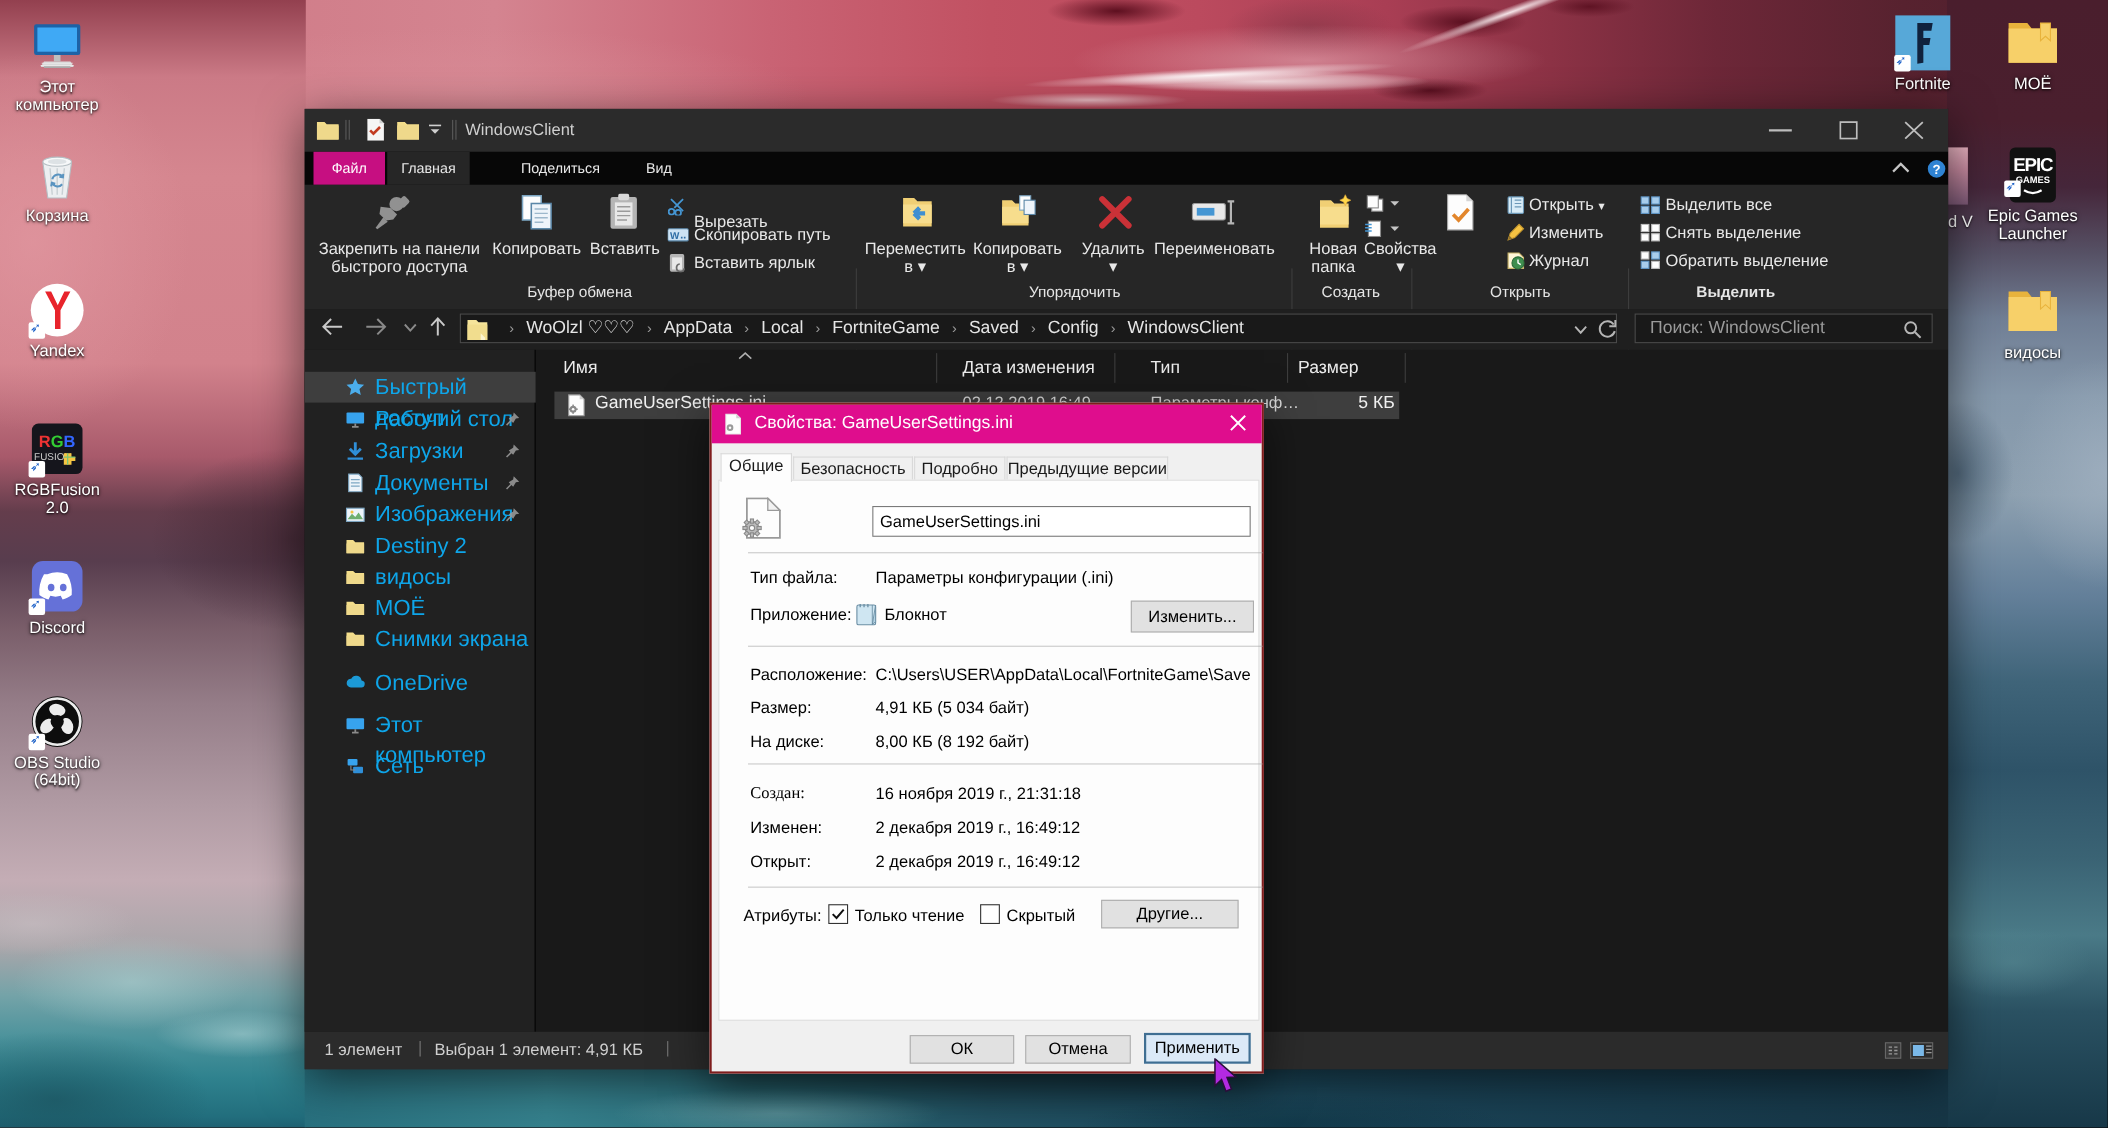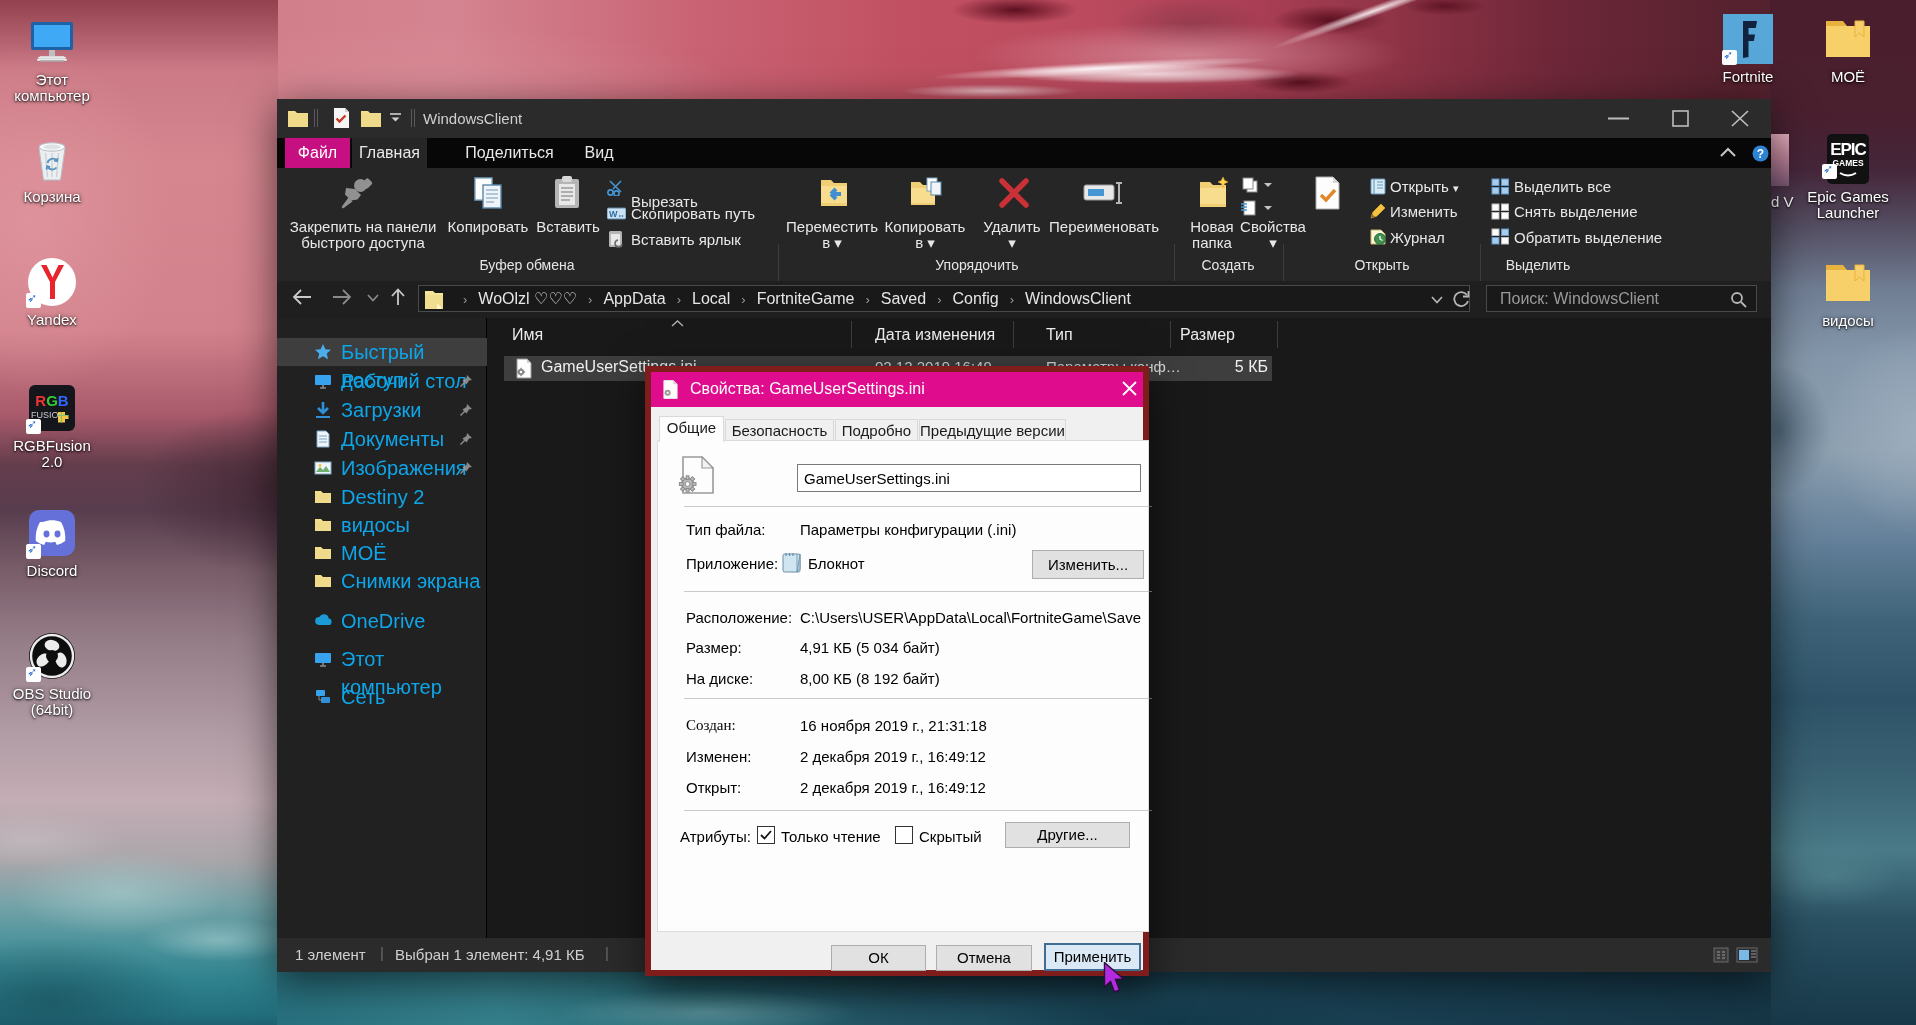--- a/index.html
+++ b/index.html
@@ -59,36 +59,36 @@
 #win { position:absolute; left:277px; top:99px; width:1494px; height:873px; background:#1f1f1f; box-shadow:0 10px 40px rgba(0,0,0,.6); }
 #titlebar { position:absolute; left:0; top:0; width:100%; height:39px; background:#2b2b2b; }
 #tabstrip { position:absolute; left:0; top:39px; width:100%; height:30px; background:#070707; }
 #ribbon { position:absolute; left:0; top:69px; width:100%; height:113px; background:#262626; }
 #addrrow { position:absolute; left:0; top:182px; width:100%; height:37px; background:#1f1f1f; }
 #mainarea { position:absolute; left:0; top:219px; width:100%; height:620px; background:#191919; }
 #sidebar { position:absolute; left:0; top:219px; width:210px; height:620px; background:#212121; border-right:1px solid #000; }
 #statusbar { position:absolute; left:0; top:839px; width:100%; height:34px; background:#2b2b2b; }
 
 .ttl { color:#cfcfcf; font-size:15px; }
-.tab { position:absolute; top:0; height:30px; line-height:30px; text-align:center; color:#e8e8e8; font-size:16px; }
+.tab { position:absolute; top:0; height:30px; line-height:30px; text-align:center; color:#e8e8e8; font-size:13px; }
 .grplabel { position:absolute; top:89px; color:#e5e5e5; font-size:14px; text-align:center; }
 .ribsep { position:absolute; top:76px; width:1px; height:92px; background:#3d3d3d; }
 .bigbtn { position:absolute; top:51px; text-align:center; color:#e8e8e8; font-size:15px; line-height:16px; }
 .smallitem { position:absolute; color:#e8e8e8; font-size:15px; height:17px; line-height:17px; }
 
 .crumb { color:#e6e6e6; font-size:16px; }
 .crumbsep { color:#9a9a9a; font-size:13px; padding:0 11px; }
 
 .sbitem { position:absolute; left:0; width:210px; height:32px; color:#0ea5e9; font-size:20px; line-height:28px; }
 .sbitem .sic { position:absolute; left:37px; top:5px; width:18px; height:18px; }
 .sbitem .stxt { position:absolute; left:64px; }
 .pin { position:absolute; right:14px; top:7px; width:14px; height:14px; opacity:.85; }
 
 
-#dlg { position:absolute; left:645px; top:366px; width:504px; height:610px; background:#f0f0f0; border:6px solid #7f1d1d; box-shadow:0 12px 40px rgba(0,0,0,.55); }
+#dlg { position:absolute; left:645px; top:366px; width:504px; height:610px; background:#f0f0f0; border:2px solid #7f1d1d; box-shadow:0 12px 40px rgba(0,0,0,.55); }
 #dlgtitle { position:absolute; left:0; top:0; width:100%; height:35px; background:#df0d8d; color:#fff; font-size:16px; }
 .dtab { position:absolute; top:47px; height:22px; background:#f0f0f0; border:1px solid #d9d9d9; border-bottom:none; color:#1a1a1a; font-size:15px; text-align:center; line-height:22px; }
 .dtab.active { top:44px; height:26px; background:#fdfdfd; z-index:3; }
 #dpage { position:absolute; left:6px; top:68px; width:492px; height:492px; background:#fdfdfd; border:1px solid #dcdcdc; }
 .dlbl { position:absolute; left:28px; color:#000; font-size:15px; }
 .dval { position:absolute; left:142px; color:#000; font-size:15px; }
 .dhr { position:absolute; left:26px; width:468px; height:1px; background:#a0a0a0; opacity:.55; }
 .dbtn { position:absolute; background:#e1e1e1; border:1px solid #adadad; color:#000; font-size:15px; text-align:center; }
 </style>
 </head>
@@ -415,21 +415,21 @@
         </g>
       </svg>
     <div class="smallitem" style="left:1237px; top:35px;">Снять выделение</div>
     <svg class="abs" style="left:1214px; top:60px;" width="19" height="17" viewBox="0 0 19 17">
         <rect x="1" y="1" width="7" height="6.5" fill="#fdfdfd" stroke="#bdbdbd"></rect>
         <rect x="10.5" y="1" width="7" height="6.5" fill="#a8cdec" stroke="#5f96c7"></rect>
         <rect x="1" y="9.5" width="7" height="6.5" fill="#a8cdec" stroke="#5f96c7"></rect>
         <rect x="10.5" y="9.5" width="7" height="6.5" fill="#fdfdfd" stroke="#bdbdbd"></rect>
       </svg>
     <div class="smallitem" style="left:1237px; top:61px;">Обратить выделение</div>
-    <div class="grplabel" style="left:1186px; width:150px;">Выделить</div>
+    <div class="grplabel" style="left:1226px; width:150px;font-weight:bold;">Выделить</div>
   </div>
   <div id="addrrow">
     <svg class="abs" style="left:15px; top:8px;" width="20" height="16" viewBox="0 0 20 16">
         <path d="M9 1 L2 8 L9 15 M2 8 H19" stroke="#c9c9c9" stroke-width="1.8" fill="none"></path>
       </svg>
     <svg class="abs" style="left:55px; top:8px;" width="20" height="16" viewBox="0 0 20 16">
         <path d="M11 1 L18 8 L11 15 M18 8 H1" stroke="#8a8a8a" stroke-width="1.8" fill="none"></path>
       </svg>
     <svg class="abs" style="left:90px; top:13px;" width="12" height="8" viewBox="0 0 12 8">
         <path d="M1 1 L6 6.5 L11 1" stroke="#8a8a8a" stroke-width="1.7" fill="none"></path>

